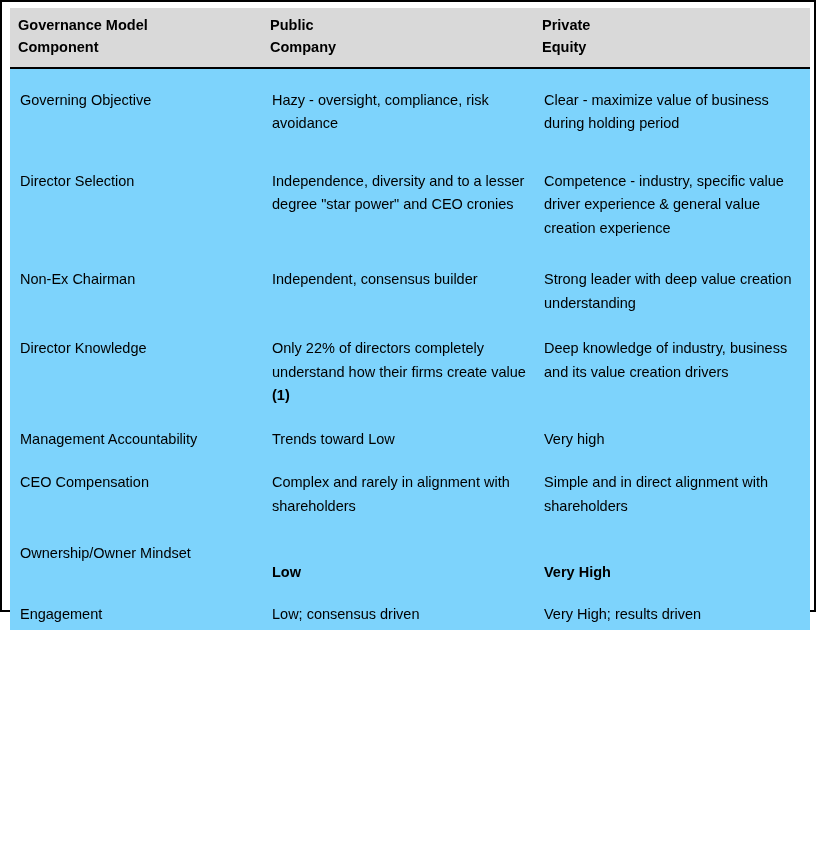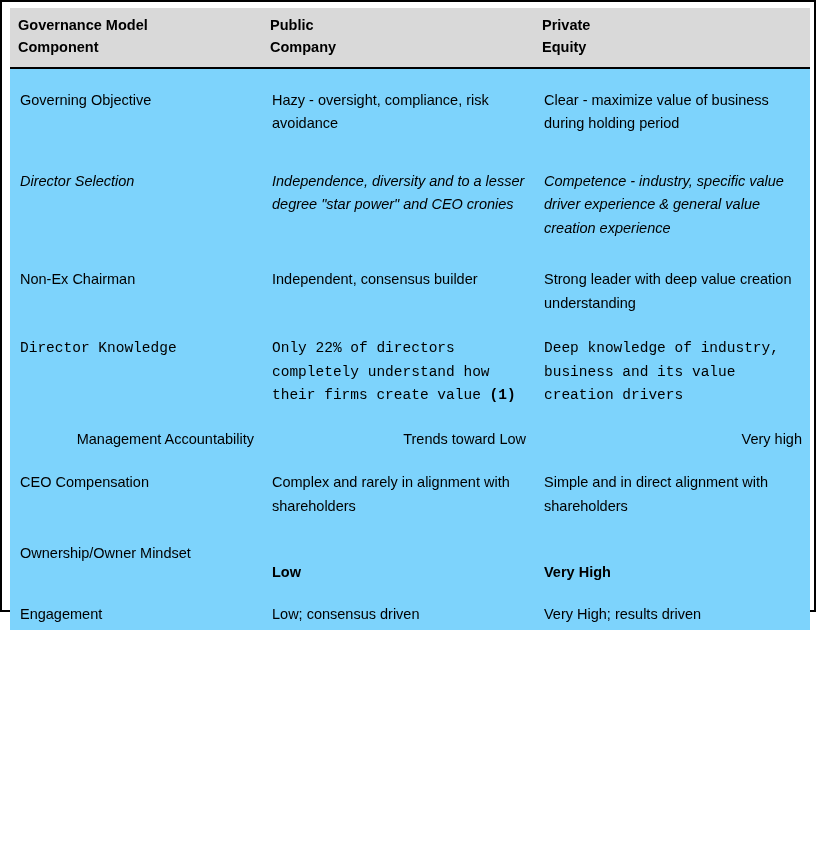--- a/index.html
+++ b/index.html
@@ -57,25 +57,25 @@
     padding: 9px 8px 9px 8px;
     line-height: 1.62;
     border: none;
     background: #7dd3fc;
   }
   tbody td.col-a { padding-left: 10px; }
   tbody td.col-b { padding-left: 10px; }
   tbody td.col-c { padding-left: 10px; }
 
   tbody tr.r-objective td { padding-top: 20px; padding-bottom: 22px; }
-  tbody tr.r-selection td { padding-top: 12px; padding-bottom: 18px; font-style: italic; }
+  tbody tr.r-selection td { padding-top: 12px; padding-bottom: 18px; }
   tbody tr.r-chairman td { padding-top: 10px; padding-bottom: 12px; }
-  tbody tr.r-knowledge td { padding-top: 10px; padding-bottom: 12px; font-family: Liberation Mono, monospace; }
+  tbody tr.r-knowledge td { padding-top: 10px; padding-bottom: 12px; }
   tbody tr.r-info td { padding-top: 10px; padding-bottom: 14px; }
-  tbody tr.r-accountability td { padding-top: 8px; padding-bottom: 10px; text-align: right; }
+  tbody tr.r-accountability td { padding-top: 8px; padding-bottom: 10px; }
   tbody tr.r-ceo td { padding-top: 10px; padding-bottom: 12px; }
   tbody tr.r-ownership td { padding-top: 12px; padding-bottom: 10px; }
   tbody tr.r-ownership td.col-b, tbody tr.r-ownership td.col-c { padding-top: 31px; font-weight: bold; }
   tbody tr.r-engagement td { padding-top: 8px; padding-bottom: 4px; }
 
   .bold { font-weight: bold; }
 </style>
 </head>
 <body>
 

